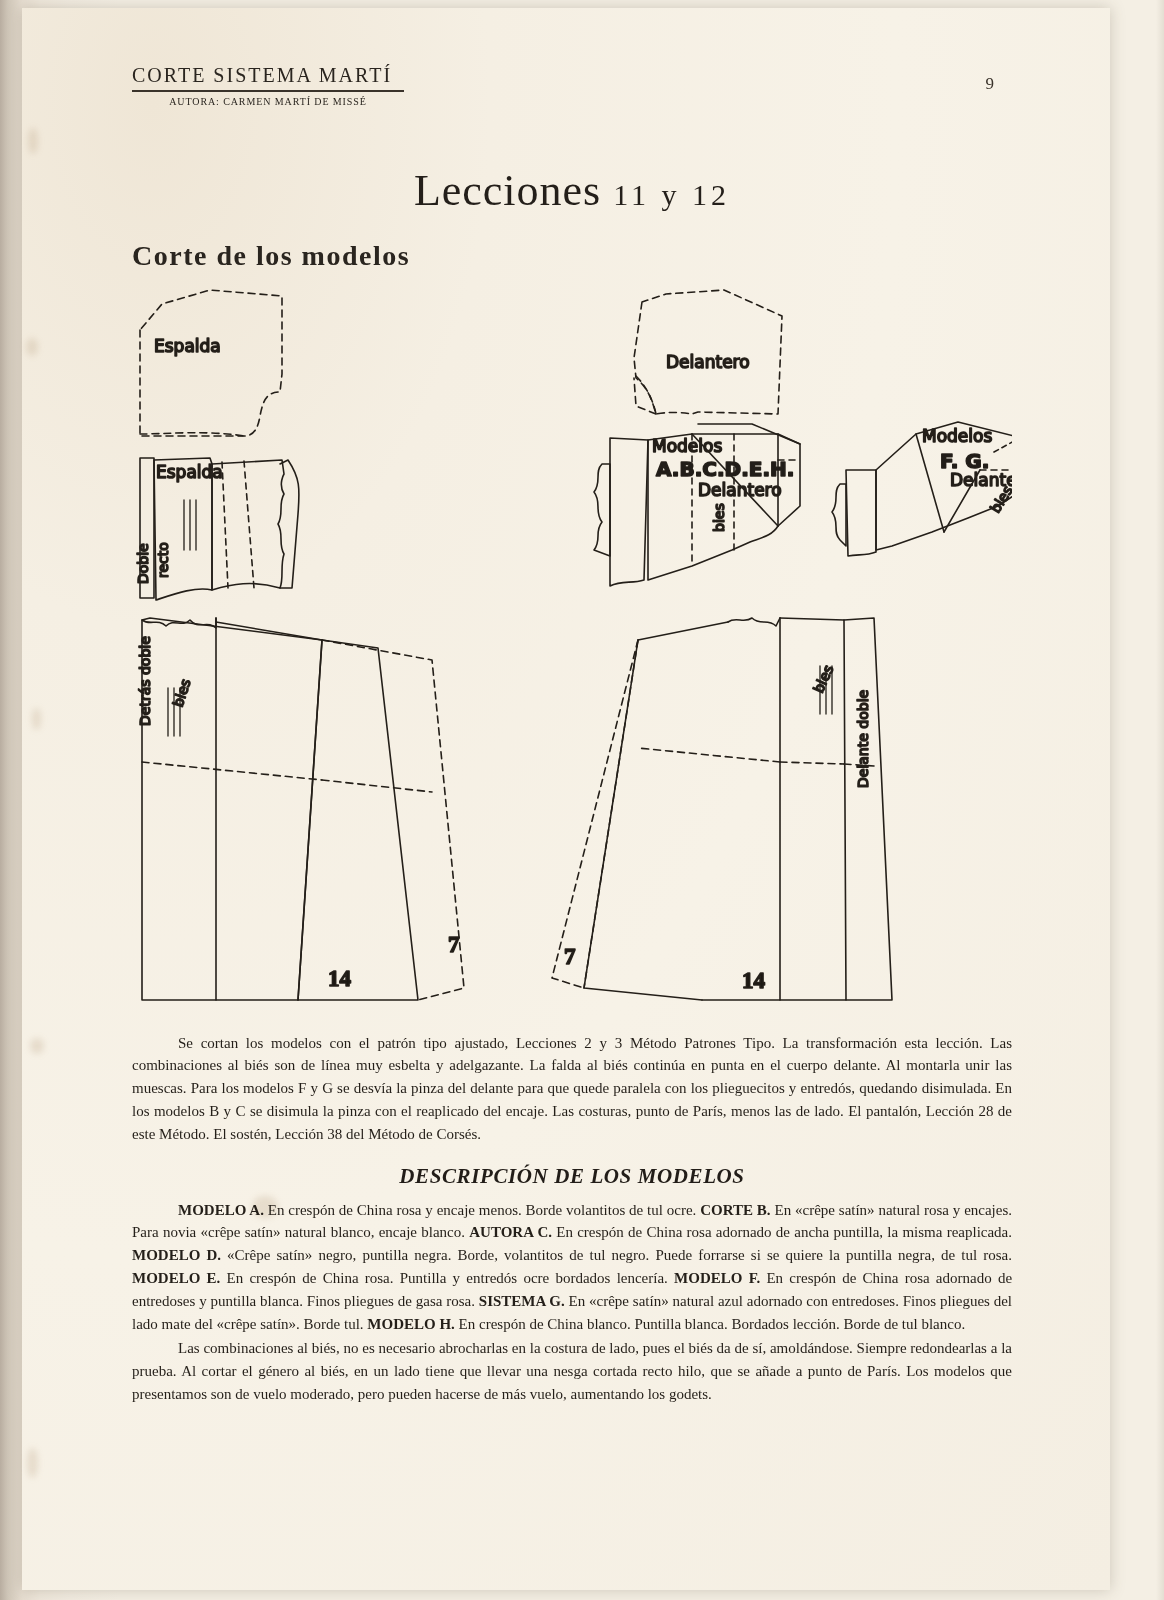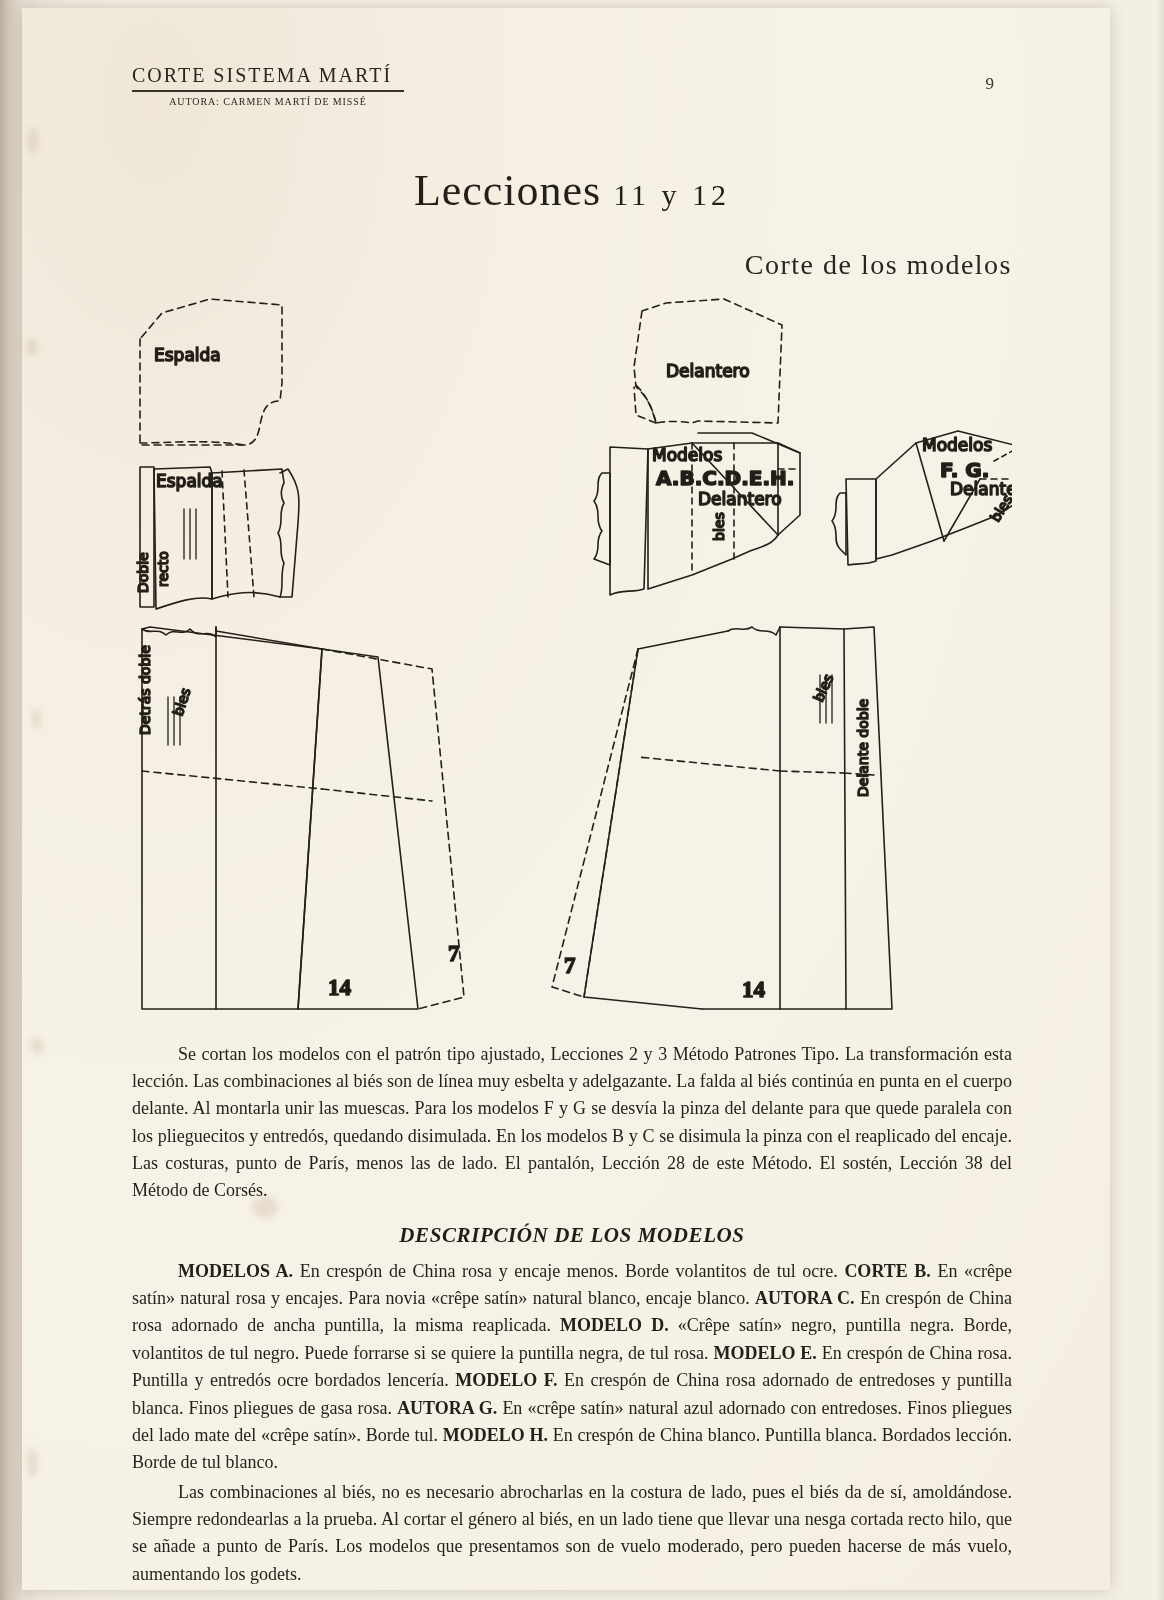--- a/index.html
+++ b/index.html
@@ -96,25 +96,25 @@
   h1.lesson {
     font-weight: normal;
     text-align: center;
     font-size: 44px;
     letter-spacing: 1px;
     margin: 58px 0 0 0;
     color: #241f1a;
   }
   h1.lesson .num { font-size: 30px; letter-spacing: 4px; }
   h2.sub {
-    font-weight: normal;
-    text-align: right;
+    font-weight: bold;
+    text-align: left;
     font-size: 28px;
     letter-spacing: 1.5px;
-    margin: 33px 0 0 0;
+    margin: 24px 0 0 0;
     color: #2a251f;
   }
 
   
   #figure {
     position: relative;
     width: 880px;
     height: 730px;
     margin-top: 16px;
   }
@@ -129,21 +129,21 @@
   .hand.big { font-size: 20px; font-weight: bold; }
   .num-lbl {
     font-family: "Liberation Serif", serif;
     font-size: 23px;
     fill: #1c1813;
     font-weight: bold;
   }
 
   
   p.body {
-    font-size: 18px;
+    font-size: 15px;
     line-height: 1.52;
     text-align: justify;
     margin: 0;
     color: #241f19;
   }
   p.body.indent { text-indent: 46px; }
   h3.secthead {
     text-align: center;
     font-size: 21px;
     letter-spacing: 0.6px;
@@ -289,33 +289,33 @@
       </div>
 
       <div id="bodytext">
 
         <p class="body indent">Se cortan los modelos con el patrón tipo ajustado, Lecciones 2 y 3 Método Patrones Tipo. La transformación esta lección. Las combinaciones al biés son de línea muy esbelta y adelgazante. La falda al biés continúa en punta en el cuerpo delante. Al montarla unir las muescas. Para los modelos F y G se desvía la pinza del delante para que quede paralela con los plieguecitos y entredós, quedando disimulada. En los modelos B y C se disimula la pinza con el reaplicado del encaje. Las costuras, punto de París, menos las de lado. El pantalón, Lección 28 de este Método. El sostén, Lección 38 del Método de Corsés.</p>
 
         <h3 class="secthead">DESCRIPCIÓN DE LOS MODELOS</h3>
 
         <div class="models">
           <p class="body indent">
-            <b>MODELOS A.</b>
+            <b>MODELO A.</b>
             <span>En crespón de China rosa y encaje menos. Borde volantitos de tul ocre.</span>
             <b>CORTE B.</b>
             <span>En «crêpe satín» natural rosa y encajes. Para novia «crêpe satín» natural blanco, encaje blanco.</span>
             <b>AUTORA C.</b>
             <span>En crespón de China rosa adornado de ancha puntilla, la misma reaplicada.</span>
             <b>MODELO D.</b>
             <span>«Crêpe satín» negro, puntilla negra. Borde, volantitos de tul negro. Puede forrarse si se quiere la puntilla negra, de tul rosa.</span>
             <b>MODELO E.</b>
             <span>En crespón de China rosa. Puntilla y entredós ocre bordados lencería.</span>
             <b>MODELO F.</b>
             <span>En crespón de China rosa adornado de entredoses y puntilla blanca. Finos pliegues de gasa rosa.</span>
-            <b>AUTORA G.</b>
+            <b>SISTEMA G.</b>
             <span>En «crêpe satín» natural azul adornado con entredoses. Finos pliegues del lado mate del «crêpe satín». Borde tul.</span>
             <b>MODELO H.</b>
             <span>En crespón de China blanco. Puntilla blanca. Bordados lección. Borde de tul blanco.</span>
           </p>
           <p class="body indent" style="margin-top:2px;">Las combinaciones al biés, no es necesario abrocharlas en la costura de lado, pues el biés da de sí, amoldándose. Siempre redondearlas a la prueba. Al cortar el género al biés, en un lado tiene que llevar una nesga cortada recto hilo, que se añade a punto de París. Los modelos que presentamos son de vuelo moderado, pero pueden hacerse de más vuelo, aumentando los godets.</p>
         </div>
 
       </div>
 
     </div>

